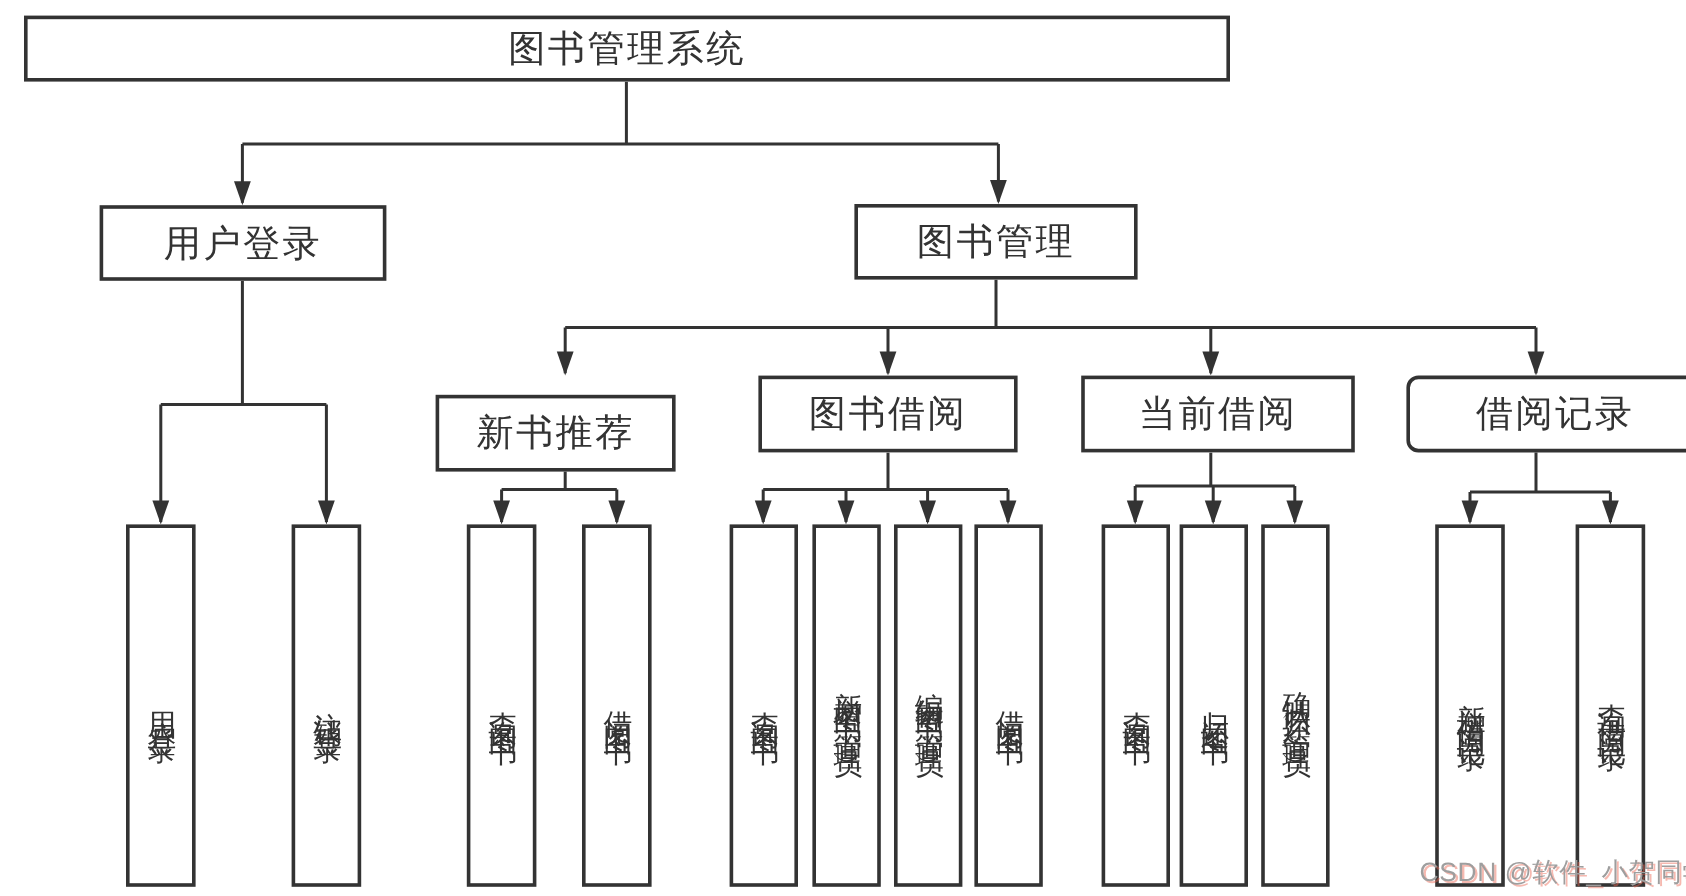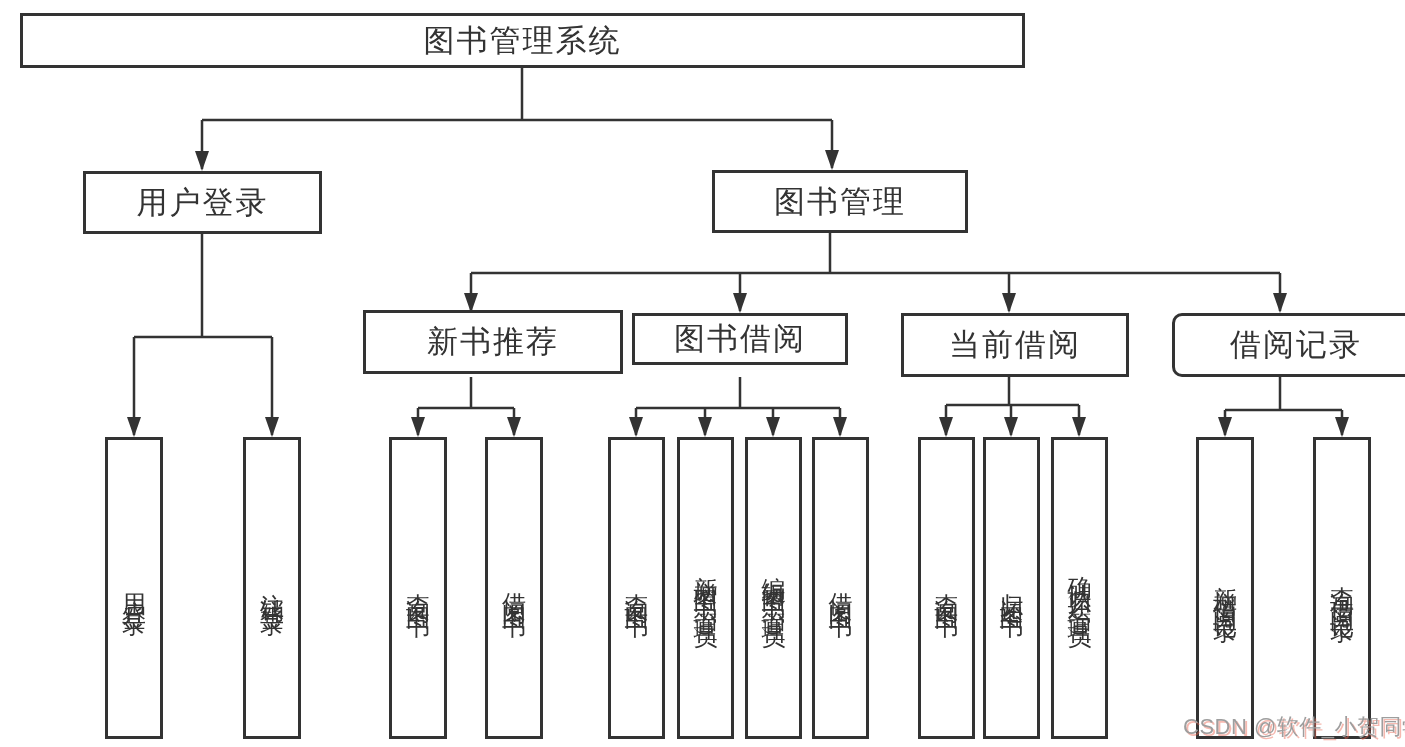--- a/index.html
+++ b/index.html
@@ -87,28 +87,28 @@
     </g>
   </svg>
 
   <div class="box h" style="left:20px; top:13px; width:1005px; height:55px;">
     <span>图书管理系统</span>
   </div>
 
   <div class="box h" style="left:83px; top:171px; width:239px; height:63px;">
     <span>用户登录</span>
   </div>
-  <div class="box h" style="left:712px; top:170px; width:256px; height:63px;text-align:center;">
+  <div class="box h" style="left:712px; top:170px; width:236px; height:63px;text-align:center;">
     <span>图书管理</span>
   </div>
 
-  <div class="box h" style="left:363px; top:310px; width:260px; height:64px;">
+  <div class="box h" style="left:363px; top:329px; width:200px; height:64px;">
     <span>新书推荐</span>
   </div>
-  <div class="box h" style="left:632px; top:313px; width:216px; height:52px;">
+  <div class="box h" style="left:632px; top:313px; width:216px; height:64px;">
     <span>图书借阅</span>
   </div>
   <div class="box h" style="left:901px; top:313px; width:228px; height:64px;">
     <span>当前借阅</span>
   </div>
   <div class="box h" style="left:1172px; top:313px; width:248px; height:64px;border-radius:10px;">
     <span>借阅记录</span>
   </div>
 
   <div class="box v" style="left:105px; top:437px; width:58px; height:302px;">

